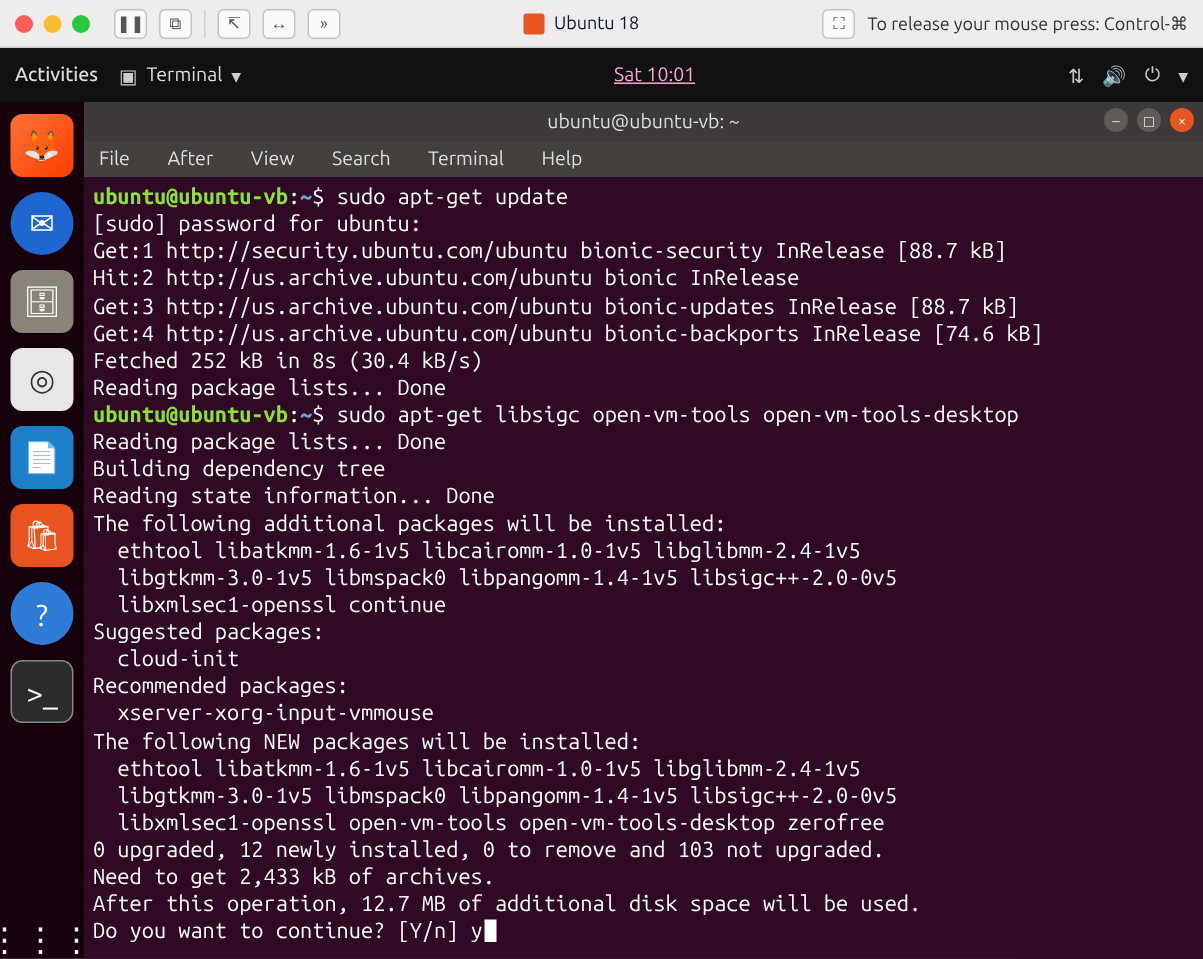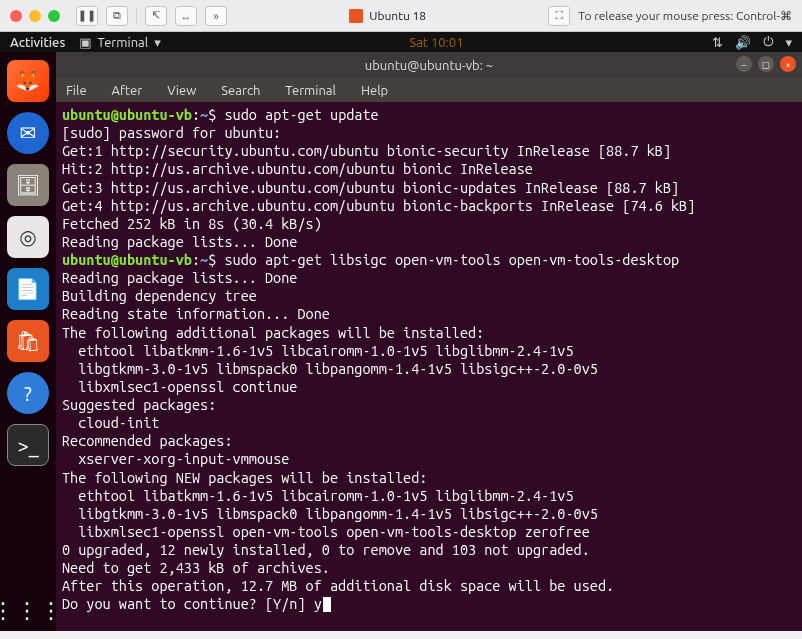--- a/index.html
+++ b/index.html
@@ -21,26 +21,26 @@
   .tl-dot { width:12px; height:12px; border-radius:50%; }
   .tl-red{background:#ff5f56;} .tl-yel{background:#ffbd2e;} .tl-grn{background:#27c93f;}
   .host-btn { width:22px; height:20px; border:1px solid #c4c4c4; border-radius:4px; background:#fafafa; display:flex;align-items:center;justify-content:center;font-size:11px;color:#555;}
   .host-sep { width:1px; height:18px; background:#d0d0d0; }
   .host-spacer { flex:1; }
   .host-tab { display:flex;align-items:center;gap:6px;font-size:12px;color:#0f172a;}
   .ubuntu-sq{width:14px;height:14px;background:#e95420;border-radius:2px;}
   .release-text{font-size:12px;color:#333;}
   
   .gnome-bar{
-    height:20px;background:#111;color:#ddd;
+    height:36px;background:#111;color:#ddd;
     display:flex;align-items:center;padding:0 10px;font-size:13px;gap:14px;
   }
   .gnome-act{font-weight:500;}
   .gnome-app{display:flex;align-items:center;gap:6px;}
-  .gnome-center{flex:1;text-align:center;color:#a16207;}
+  .gnome-center{flex:1;text-align:center;color:#f9a8d4;text-decoration:underline;}
   .gnome-right{display:flex;gap:12px;align-items:center;}
   .ico{display:inline-block;color:#ccc;}
   
   .desk{display:flex;height:calc(639px - 32px - 28px);background:#2c001e;}
   
   .launcher{width:56px;background:rgba(20,0,10,0.9);display:flex;flex-direction:column;align-items:center;padding-top:8px;gap:10px;}
   .licon{width:42px;height:42px;border-radius:8px;display:flex;align-items:center;justify-content:center;font-size:20px;color:#fff;}
   .licon.firefox{background:linear-gradient(135deg,#ff7139,#ff3d00);}
   .licon.tbird{background:#1e66d0;border-radius:50%;}
   .licon.files{background:#8a837a;}

